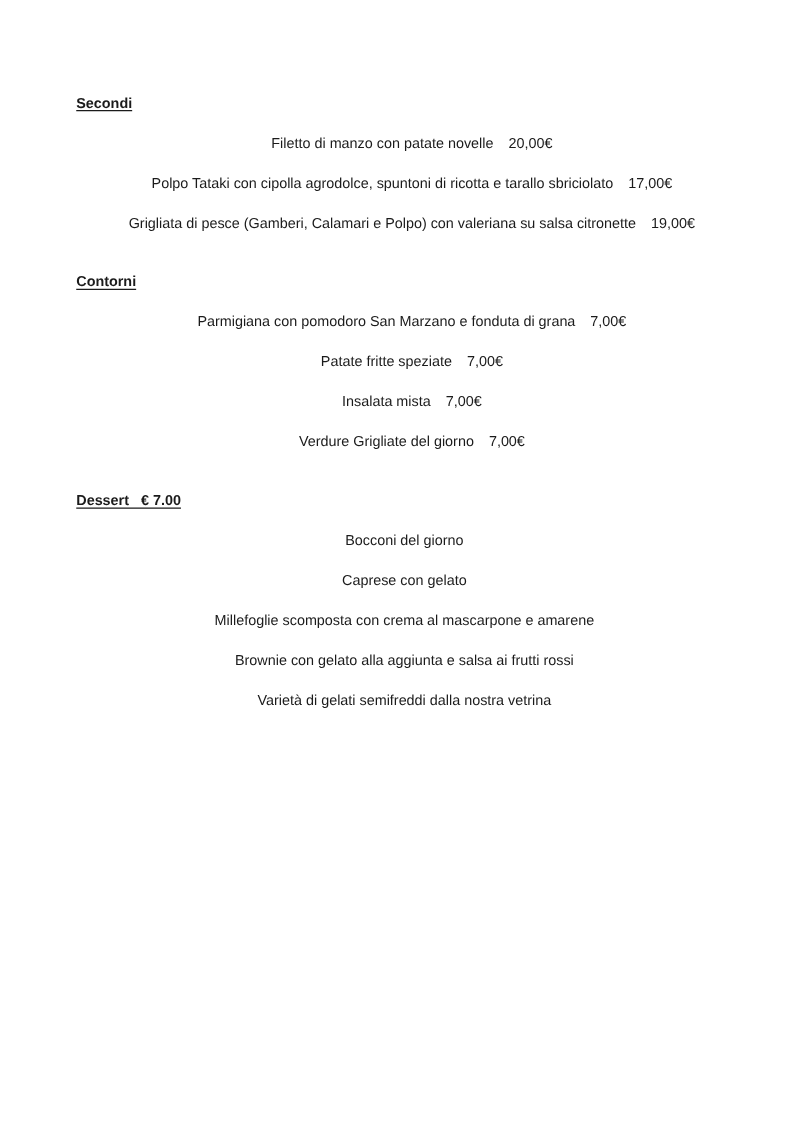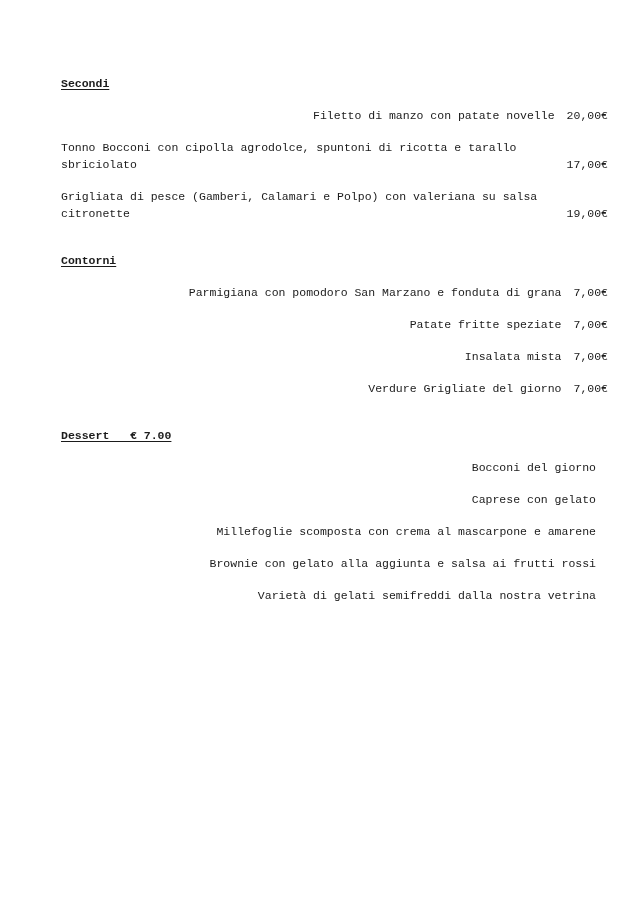--- a/index.html
+++ b/index.html
@@ -6,39 +6,39 @@
     margin: 0;
     padding: 0;
     background: #ffffff;
   }
   .page {
     position: relative;
     width: 640px;
     height: 905px;
     box-sizing: border-box;
     background: #ffffff;
-    padding: 75px 32px 0 61px;
-    font-family: Liberation Mono, monospace;
+    padding: 75px 42px 0 61px;
+    font-family: Liberation Sans, sans-serif;
     font-size: 11.5px;
     line-height: 17px;
     color: #1b1b1b;
     overflow: hidden;
   }
   .section { margin-bottom: 30px; }
   .heading {
     font-size: 11.5px;
     font-weight: bold;
     text-decoration: underline;
     text-underline-offset: 2px;
     margin: 0 0 15px 0;
     white-space: pre;
   }
   .row {
     display: flex;
-    justify-content: flex-end;
+    justify-content: center;
     align-items: flex-end;
     gap: 12px;
     margin-bottom: 15px;
   }
   .name { flex: 0 1 auto; }
   .price {
     flex: 0 0 auto;
     text-align: right;
     white-space: nowrap;
   }
@@ -48,21 +48,21 @@
 
 <div class="page">
 
   <div class="section">
     <h2 class="heading">Secondi</h2>
     <div class="row">
       <div class="name">Filetto di manzo con patate novelle</div>
       <div class="price">20,00€</div>
     </div>
     <div class="row">
-      <div class="name">Tonno Bocconi con cipolla agrodolce, spuntoni di ricotta e tarallo sbriciolato</div>
+      <div class="name">Polpo Tataki con cipolla agrodolce, spuntoni di ricotta e tarallo sbriciolato</div>
       <div class="price">17,00€</div>
     </div>
     <div class="row">
       <div class="name">Grigliata di pesce (Gamberi, Calamari e Polpo) con valeriana su salsa citronette</div>
       <div class="price">19,00€</div>
     </div>
   </div>
 
   <div class="section">
     <h2 class="heading">Contorni</h2>

